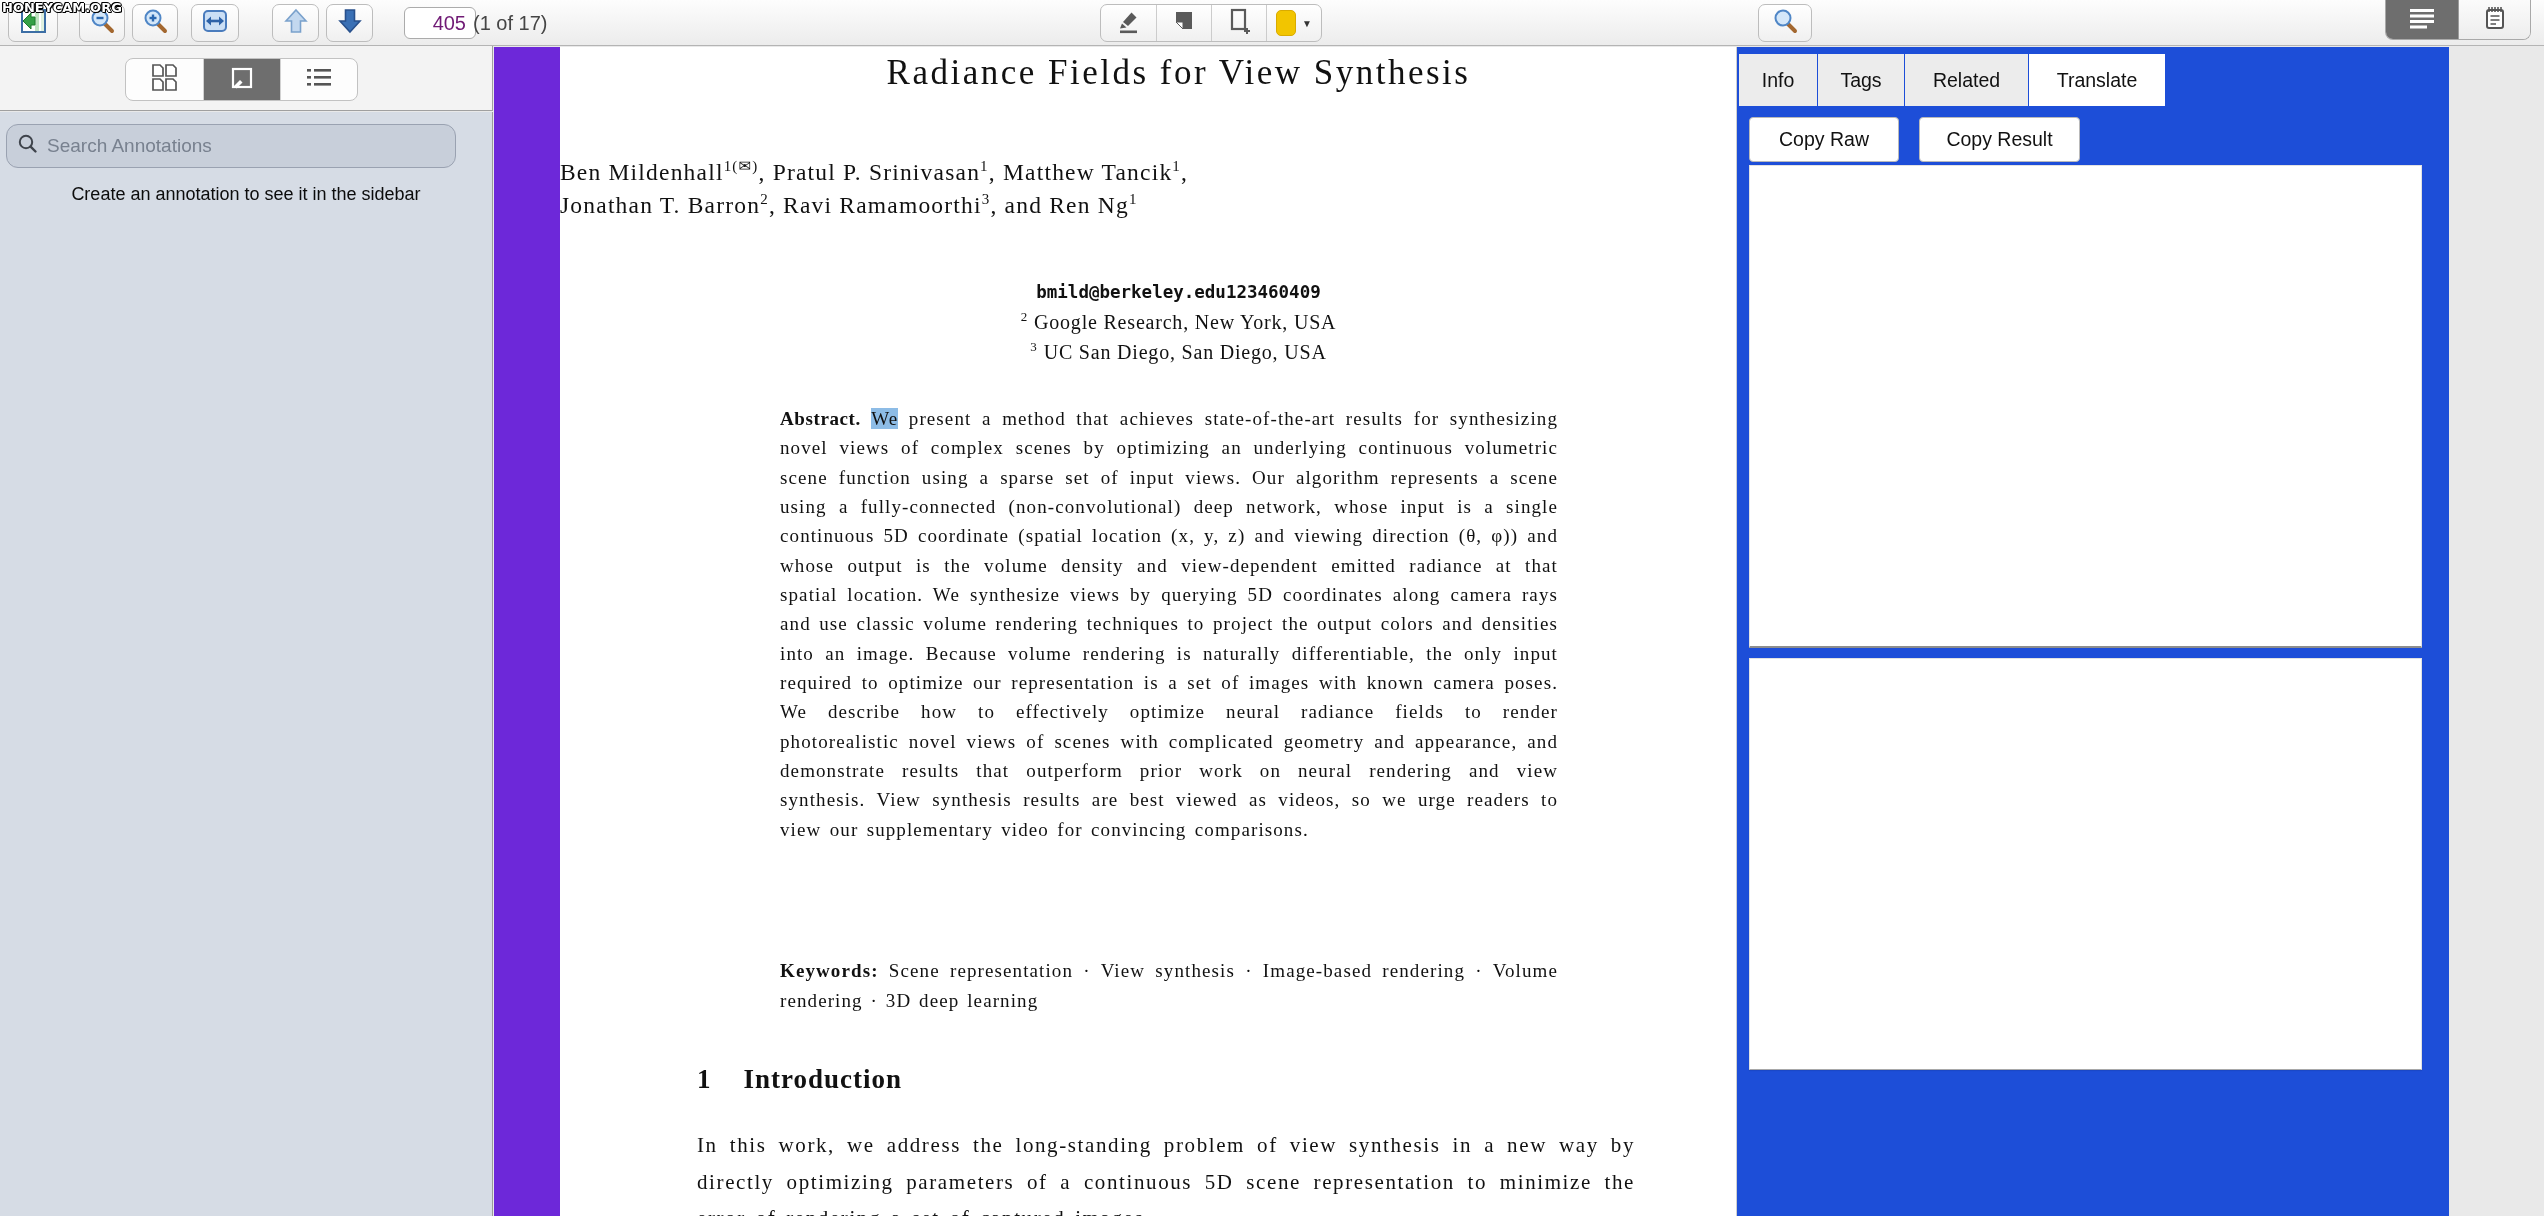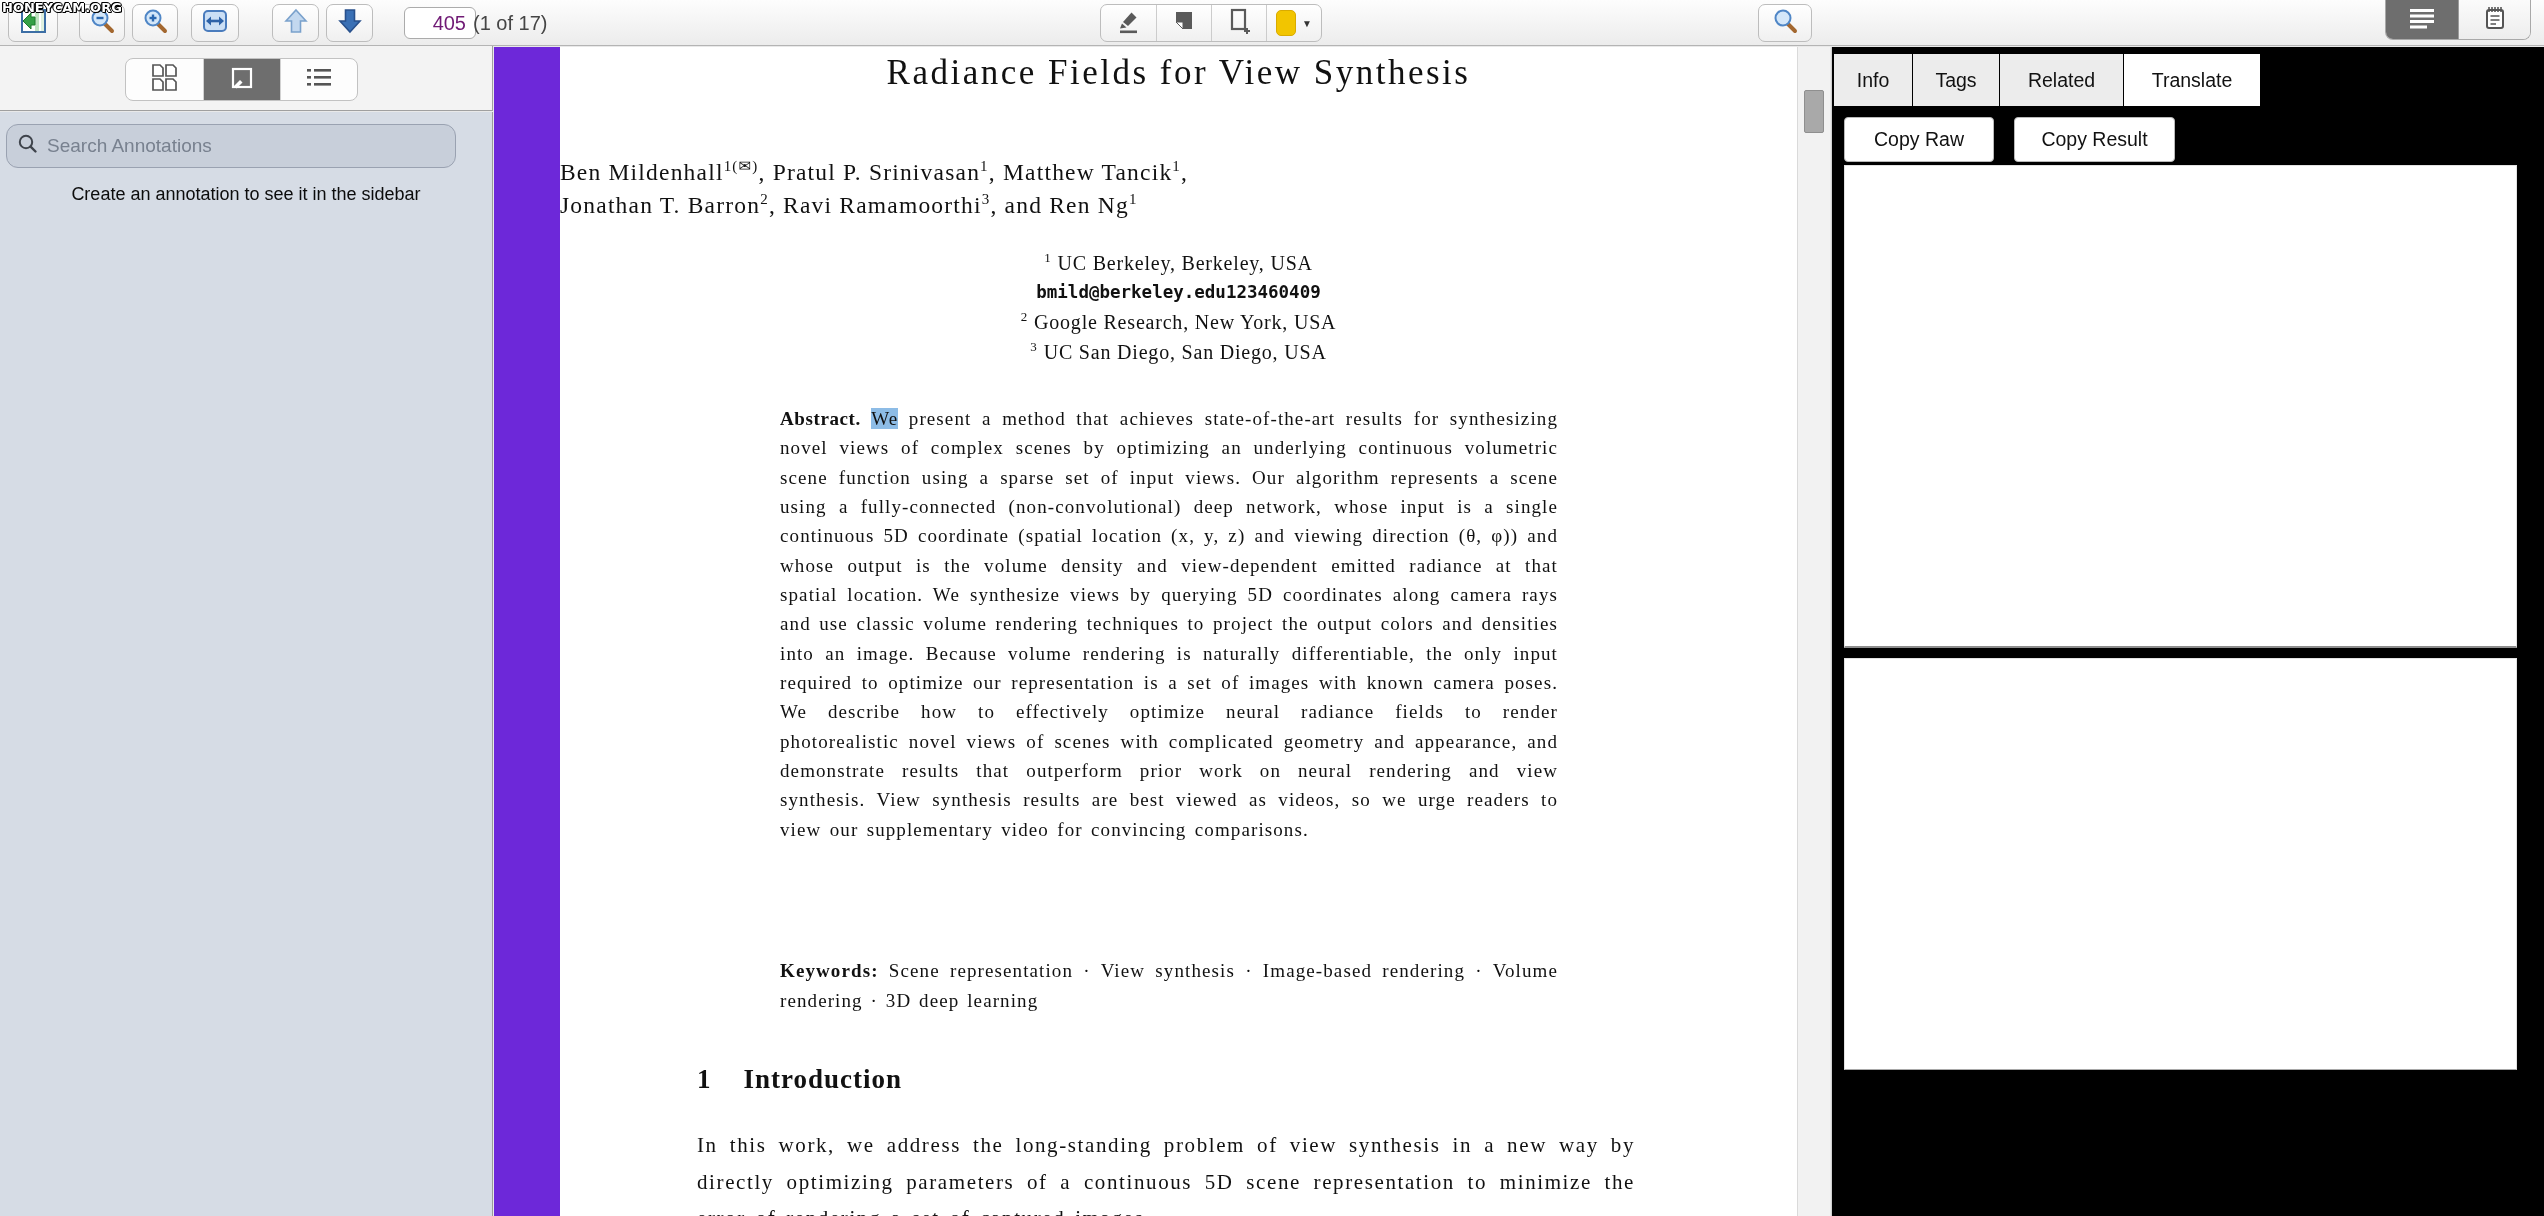--- a/index.html
+++ b/index.html
@@ -70,21 +70,21 @@
   .doc .abstract b { letter-spacing:0.6px; }
   .doc .hl { background:#8dbce6; }
   .doc .keywords { position:absolute; left:220px; top:909px; width:778px; font-size:19px; line-height:29.5px;
                    text-align:justify; letter-spacing:1.1px; word-spacing:2px; }
   .doc .heading { position:absolute; left:137px; top:1017px; font-size:27px; font-weight:bold; letter-spacing:1px; }
   .doc .heading .sec-title { margin-left:32px; }
   .doc .intro { position:absolute; left:137px; top:1080px; width:938px; font-size:21px; line-height:36.5px;
                 text-align:justify; letter-spacing:1.6px; word-spacing:3px; }
 
   
-  .rpanel { position:absolute; left:1831px; top:47px; width:713px; height:1169px; background:#000000;
+  .rpanel { position:absolute; left:1736px; top:47px; width:713px; height:1169px; background:#1d4ed8;
             border-left:1px solid #cfcfcf; }
   .tabs { position:absolute; left:2px; top:7px; height:52px; display:flex; }
   .tab { height:100%; display:flex; align-items:center; justify-content:center; font-size:19.5px; color:#111;
          background:#ececec; margin-right:1px; }
   .tab.t0 { width:78px; } .tab.t1 { width:86px; } .tab.t2 { width:123px; } .tab.t3 { width:136px; }
   .tab.active { background:#ffffff; }
   .copy-btn { position:absolute; top:70px; height:45px; background:#fff; border:1px solid #b9b9b9;
               border-radius:4px; font-size:19.5px; color:#111; display:flex; align-items:center;
               justify-content:center; font-family:"Liberation Sans", sans-serif; }
   .copy-raw { left:12px; width:150px; }
@@ -296,23 +296,20 @@
 
         <div class="title">Radiance Fields for View Synthesis</div>
 
         <div class="authors" style="top:110px;">
           <span></span><span>Ben Mildenhall</span><sup>1(✉)</sup><span>,</span><span> </span><span>Pratul P. Srinivasan</span><sup>1</sup><span>,</span><span> </span><span>Matthew Tancik</span><sup>1</sup><span>,</span>
         </div>
         <div class="authors" style="top:144px;">
           <span></span><span>Jonathan T. Barron</span><sup>2</sup><span>,</span><span> </span><span>Ravi Ramamoorthi</span><sup>3</sup><span>,</span><span> and </span><span>Ren Ng</span><sup>1</sup><span></span>
         </div>
 
-        <div class="affil" style="top:203px;">
-          <sup>1</sup><span>UC Berkeley, Berkeley, USA</span>
-        </div>
         <div class="affil" style="top:233px;">
           <span class="email">bmild@berkeley.edu123460409</span>
         </div>
         <div class="affil" style="top:262px;">
           <sup>2</sup><span>Google Research, New York, USA</span>
         </div>
         <div class="affil" style="top:292px;">
           <sup>3</sup><span>UC San Diego, San Diego, USA</span>
         </div>
 

